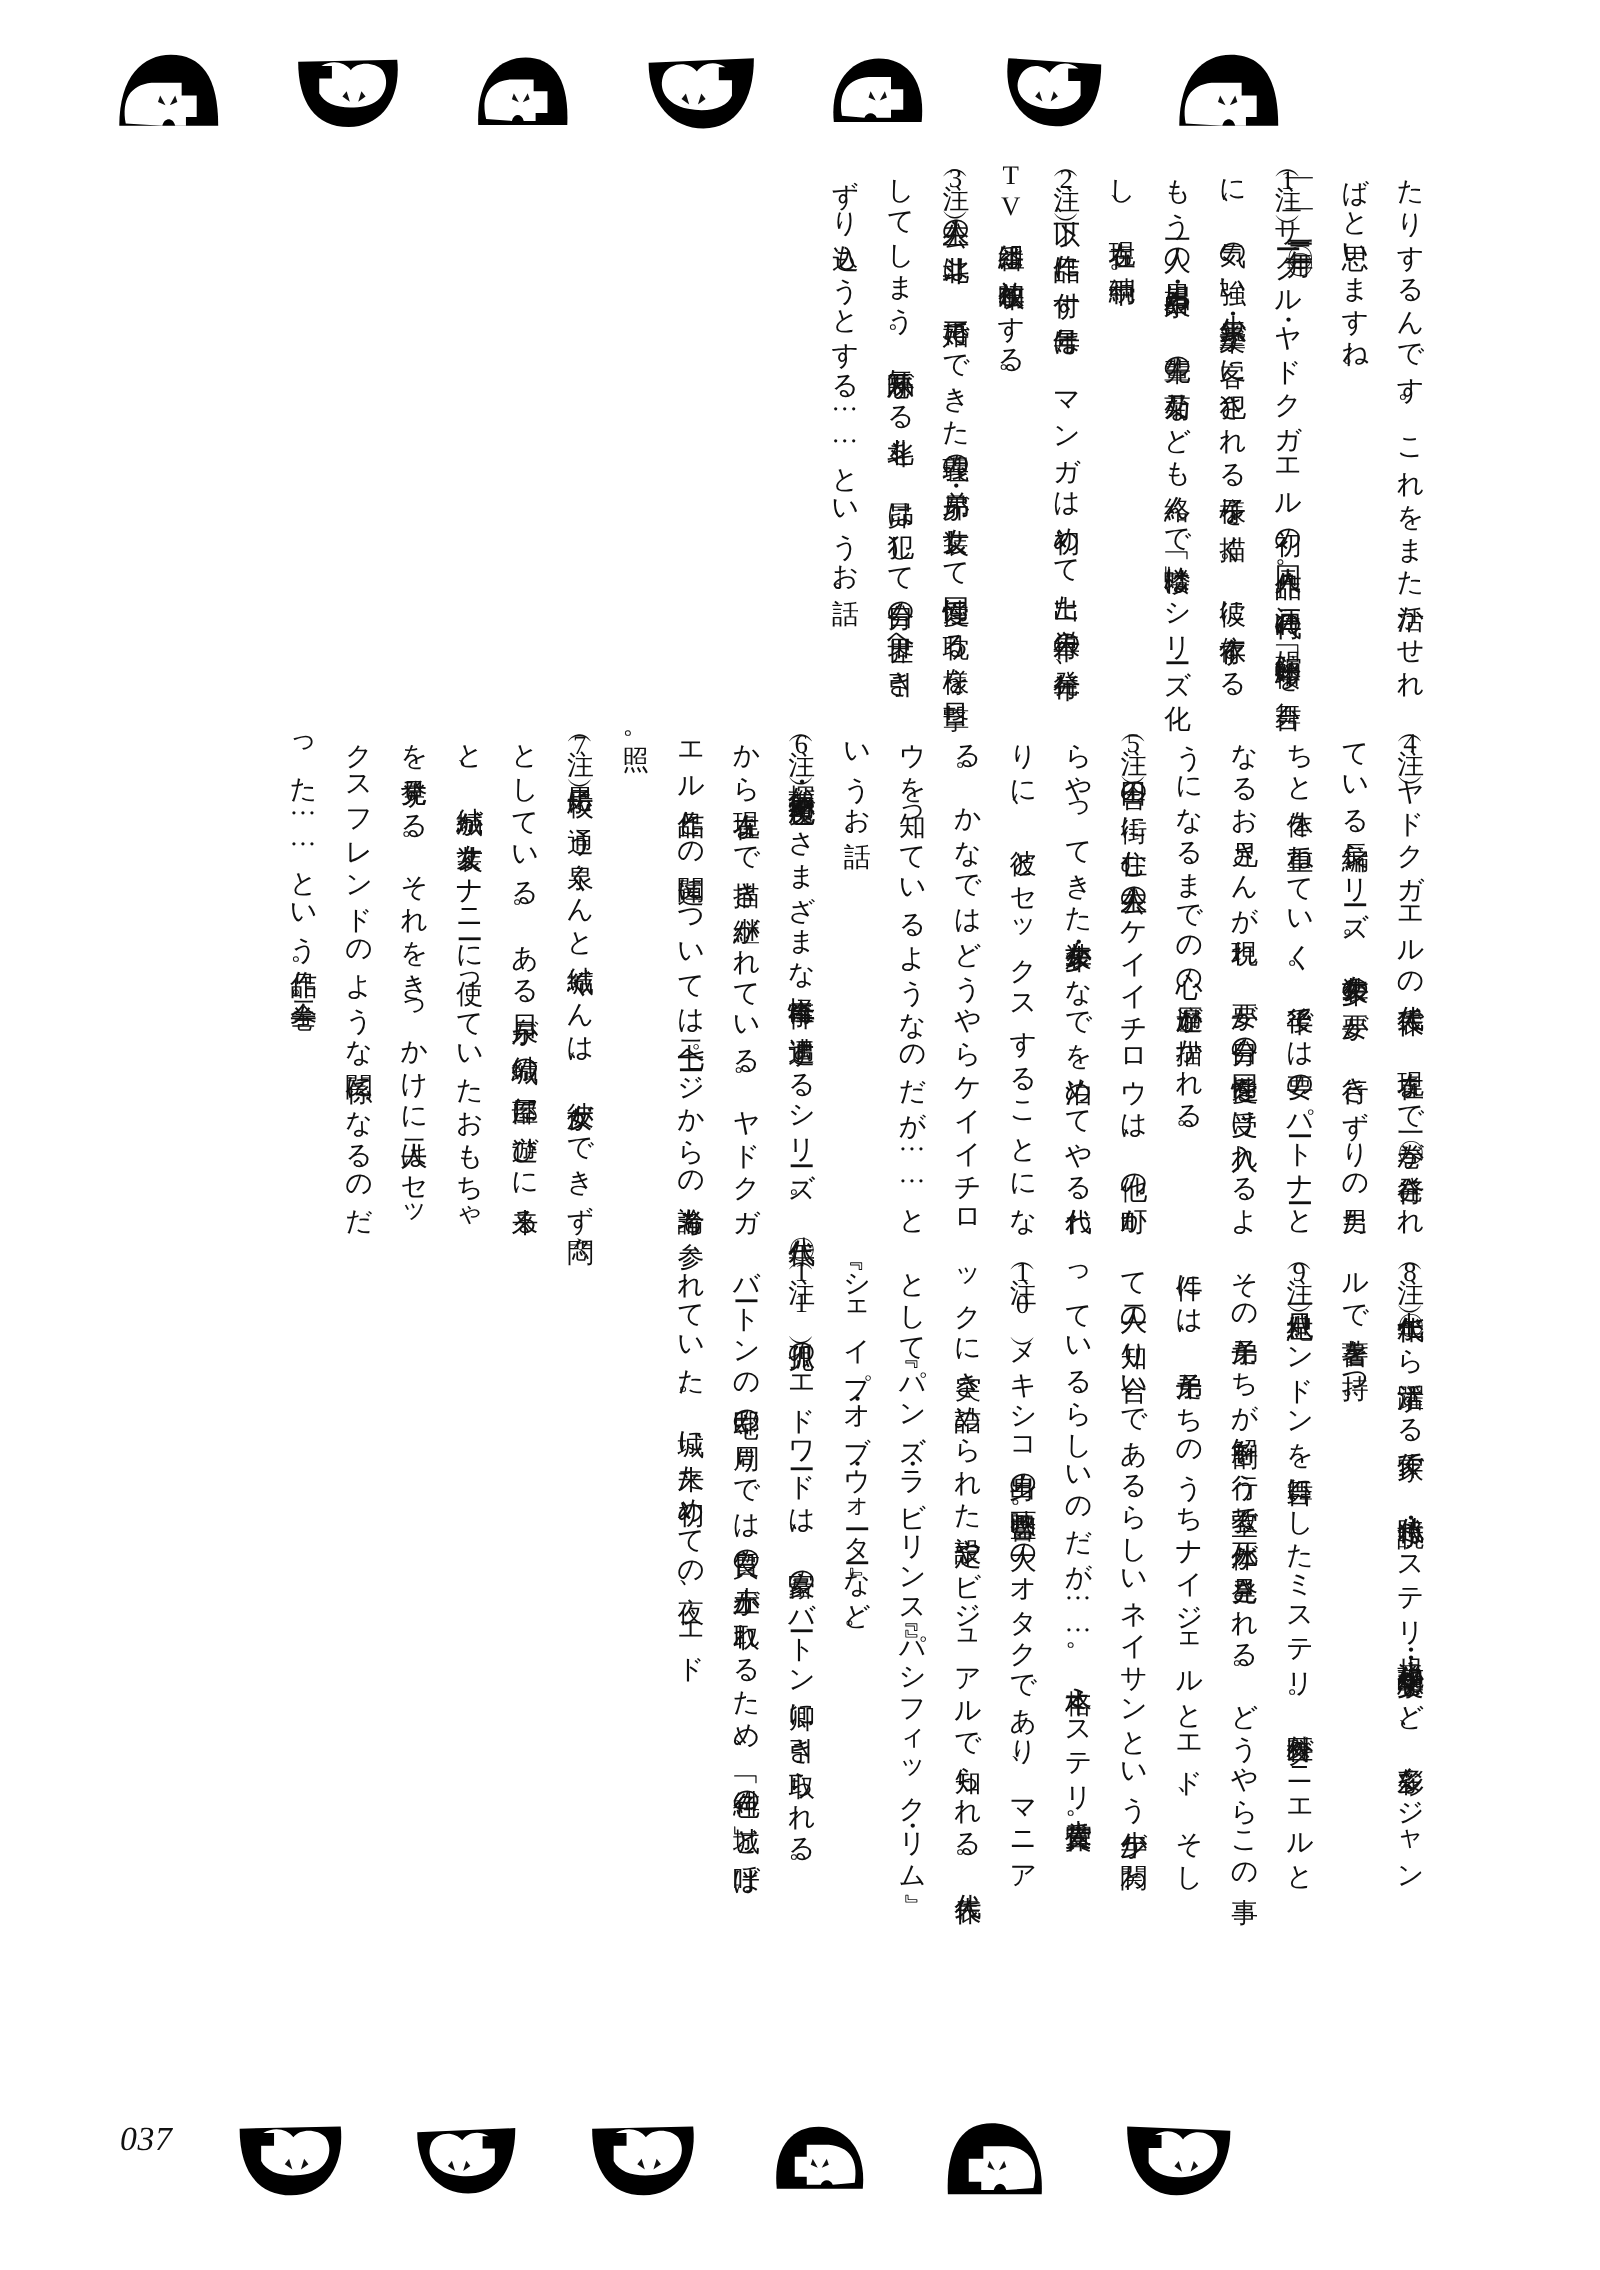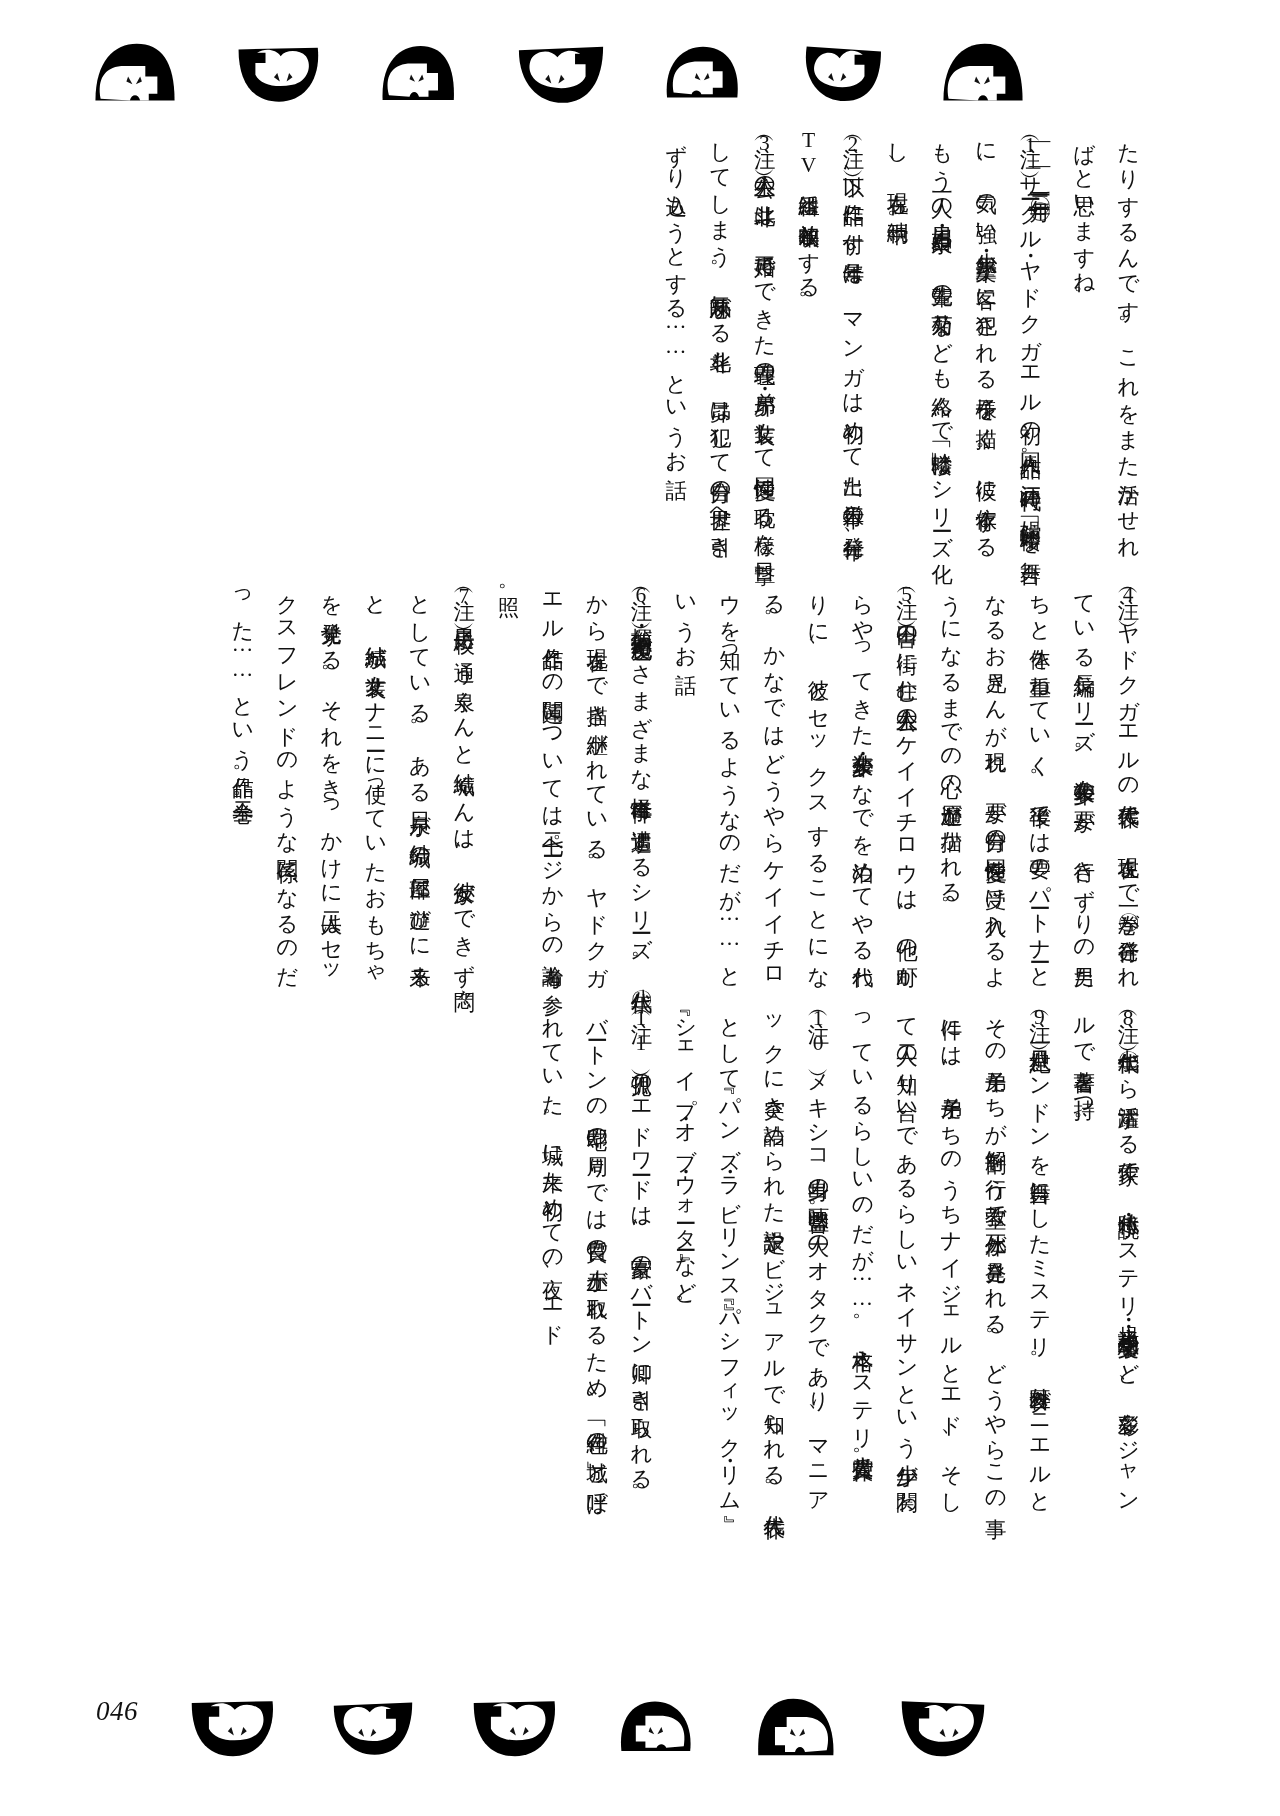--- a/index.html
+++ b/index.html
@@ -191,21 +191,21 @@
     <span class="note"><span>（注7）</span><span>男子校に通う泉くんと結城くんは、彼女ができず悶々としている。ある日泉が結城の部屋に遊びに来ると、結城が女装オナニーに使っていたおもちゃを発見する。それをきっかけに二人はセックスフレンドのような関係になるのだった……という作品。全二巻。</span></span>
   </div>
 
   <div class="note-block" id="block-notes-3">
     <span class="note"><span>（注8）</span><span>七〇年代から活躍する作家で、時代小説・ミステリ・児童小説・幻想文学など、多彩なジャンルで著書を持つ。</span></span>
     <span class="note"><span>（注9）</span><span>一八世紀ロンドンを舞台にしたミステリ。外科医ダニエルとその弟子たちが解剖を行う教室で死体が発見される。どうやらこの事件には、弟子たちのうちナイジェルとエド、そして二人の知り合いであるらしいネイサンという少年が関わっているらしいのだが……。本格ミステリ大賞受賞作。</span></span>
     <span class="note"><span>（注10）</span><span>メキシコ出身の映画監督。大のオタクであり、マニアックに突き詰められた設定やビジュアルで知られる。代表作として『パンズ・ラビリンス』『パシフィック・リム』『シェイプ・オブ・ウォーター』など。</span></span>
     <span class="note"><span>（注11）</span><span>孤児のエドワードは、富豪のバートン卿に引き取られる。バートンの邸宅の周りでは良質の赤土が取れるため、「緋色の城」と呼ばれていた。城に来た初めての夜、エド</span></span>
   </div>
 
-  <div id="page-number">046</div>
+  <div id="page-number">037</div>
 
   <div class="ornament-row" id="ornament-row-bottom">
       <div class="ornament" style="left: 190px; transform: scale(1);">
         <svg viewBox="0 0 100 72" xmlns="http://www.w3.org/2000/svg">
           <path d="M2 8 L96 6 C100 44 80 70 50 70 C18 70 2 46 2 8 Z" fill="#000"></path>
           <path d="M24 12 C34 6 46 8 52 16 C58 8 74 8 82 16 C90 28 84 46 66 50 C46 54 28 50 22 38 L22 24 L34 24 L34 12 Z" fill="#fff"></path>
           <path d="M48 36 l3 10 -7 -5 z" fill="#111"></path>
           <path d="M62 36 l-3 10 7 -5 z" fill="#111"></path>
         </svg>
       </div>

